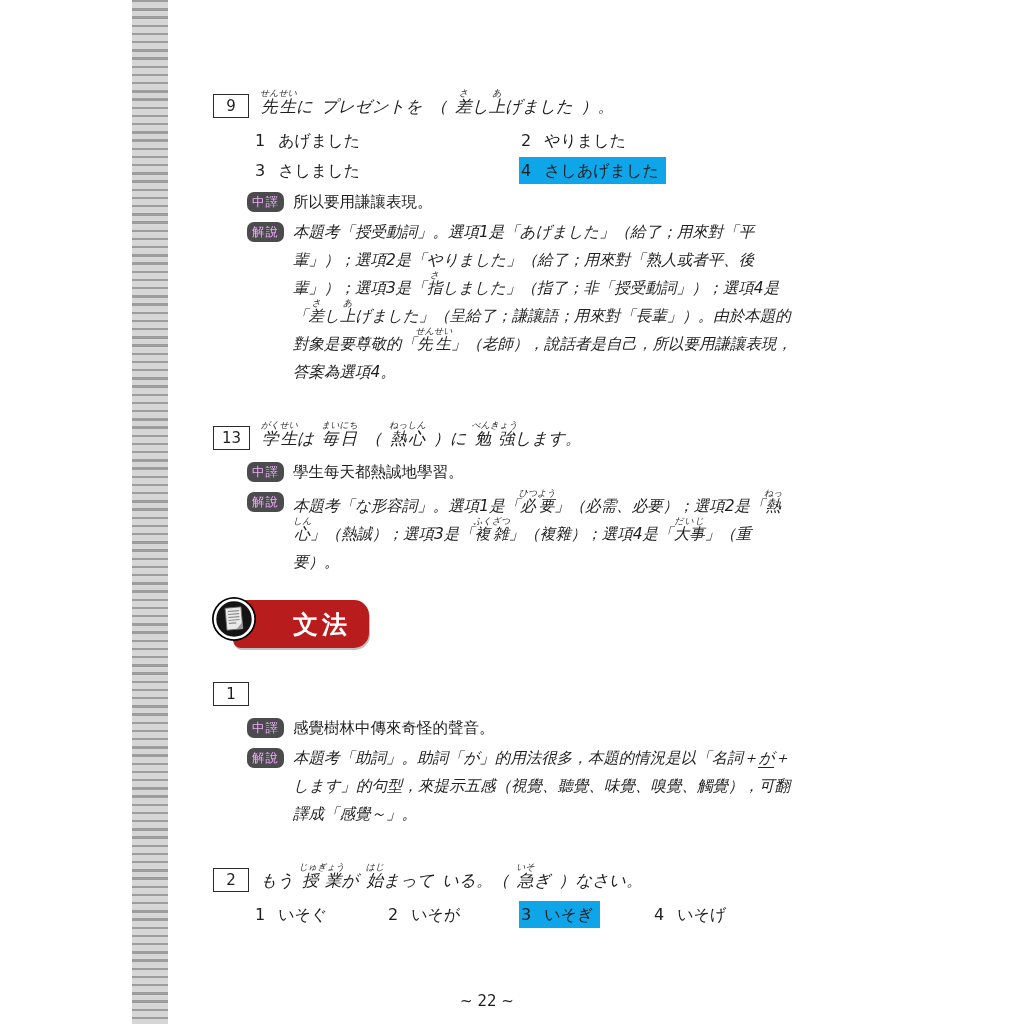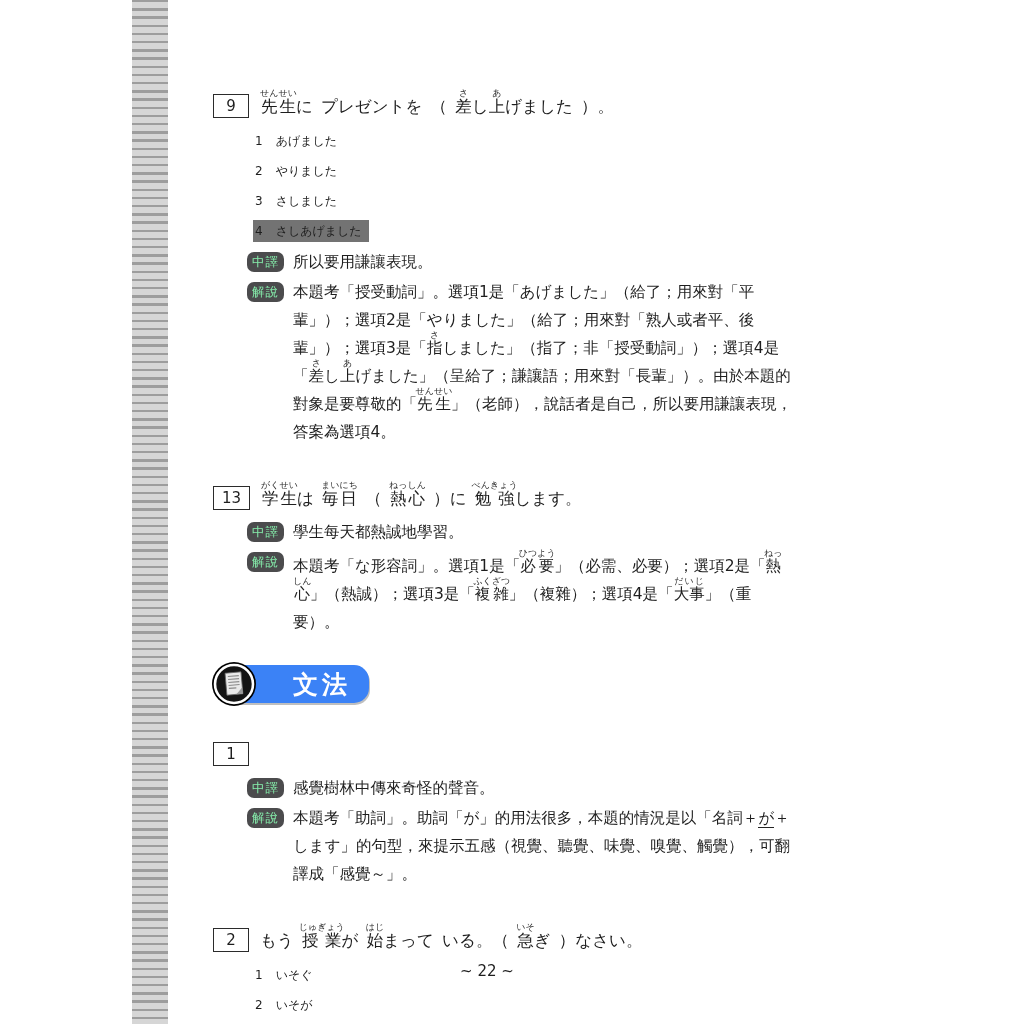--- a/index.html
+++ b/index.html
@@ -16,57 +16,57 @@
   }
   .content{position:absolute;left:213px;top:74px;width:592px;}
 
   
   .question{margin-bottom:20px;}
   .q-head{display:flex;align-items:flex-end;gap:11px;padding-top:14px;margin-bottom:8px;}
   .q-num{
     border:1.5px solid #2b2b2b;background:#fff;min-width:18px;text-align:center;
     padding:2px 8px 1px;font-size:15px;line-height:19px;flex:0 0 auto;
   }
-  .q-stem{font-size:16.5px;line-height:22px;word-spacing:3px;white-space:nowrap;}
+  .q-stem{font-size:16.5px;line-height:22px;word-spacing:3px;white-space:nowrap;font-style:italic;}
   ruby{ruby-position:over;}
   rt{font-size:9px;color:#2c2c2c;letter-spacing:0;font-weight:normal;}
 
-  .q-options{display:flex;flex-wrap:wrap;padding-left:40px;font-size:12px;margin-bottom:2px;flex-direction:column;}
+  .q-options{display:flex;flex-wrap:wrap;padding-left:40px;font-size:16px;margin-bottom:2px;}
   .q-options .opt{line-height:30px;white-space:nowrap;}
   .q-options.two-col .opt{width:266px;}
   .q-options.four-col .opt{width:133px;}
   .q-options .opt:last-child{width:auto;}
   .opt-inner{padding:4px 7px 4px 2px;}
-  .opt-inner.hl{background:#737373;}
+  .opt-inner.hl{background:#0ea5e9;}
   .opt-num{margin-right:13px;}
 
   .meta-row{display:flex;gap:9px;padding-left:34px;align-items:flex-start;}
   .badge{
-    background:#4b4b4d;color:#86efac;border-radius:7px;font-size:12.5px;
+    background:#4b4b4d;color:#f0abfc;border-radius:7px;font-size:12.5px;
     padding:3px 5px;line-height:14px;flex:0 0 auto;margin-top:4px;
     letter-spacing:1px;white-space:nowrap;
   }
   .meta-text{font-size:15.5px;line-height:28px;}
   .q-trans{margin-bottom:2px;}
-  .q-expl-text{width:504px;}
+  .q-expl-text{width:504px;font-style:italic;}
   .u{border-bottom:1.5px solid #222;}
 
   
   .section-banner{display:flex;align-items:center;height:44px;margin:26px 0 22px 0;}
   .banner-pill{
-    position:relative;background:#3b82f6;height:38px;width:118px;margin-left:20px;
+    position:relative;background:#b91c1c;height:48px;width:118px;margin-left:20px;
     border-radius:8px 15px 15px 8px;display:flex;align-items:center;
     justify-content:flex-end;padding-right:18px;
     box-shadow:1px 2px 0 rgba(0,0,0,0.25);
   }
   .banner-icon{position:absolute;left:-22px;top:-4px;width:46px;height:46px;}
   .banner-title{color:#fff;font-size:25px;font-weight:bold;letter-spacing:4px;}
 
   .page-num{
-    position:absolute;left:213px;top:962px;width:548px;text-align:center;
+    position:absolute;left:213px;top:992px;width:548px;text-align:center;
     font-size:15px;color:#1e1e1e;
   }
 </style>
 </head>
 <body>
 
 <div class="binding"></div>
 
 <div class="content">
   <div class="question">

